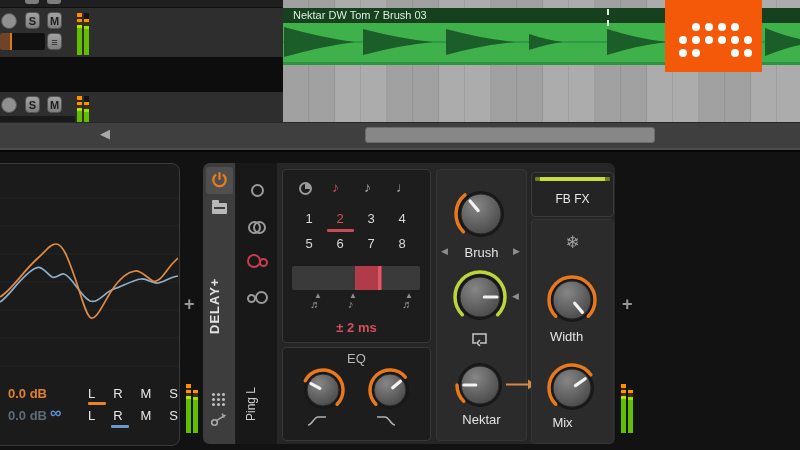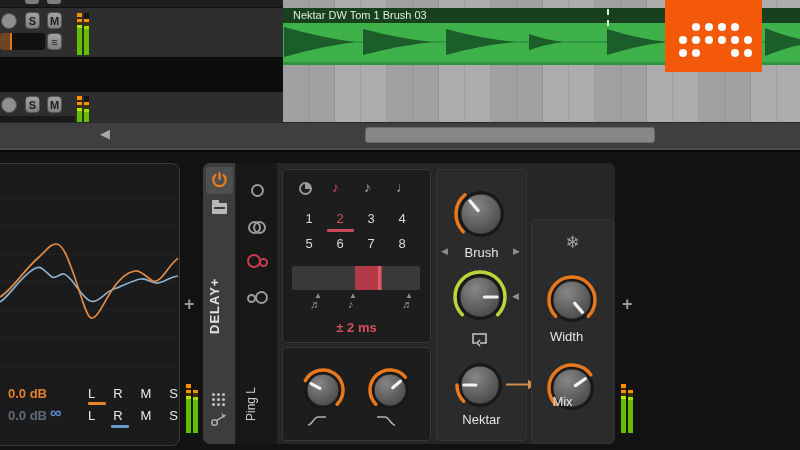--- a/index.html
+++ b/index.html
@@ -86,21 +86,21 @@
   .folder:before{content:"";position:absolute;top:-3px;left:0;width:7px;height:3px;background:#b8b8b8;border-radius:1px 1px 0 0;}
   .folder:after{content:"";position:absolute;top:4px;left:2px;right:2px;height:2px;background:#3d3d3d;}
 </style>
 </head>
 <body>
 
 <div id="app">
 
   <div class="abs lane"></div>
   <div class="abs clip-hdr">
-    <span>Nektar DW Tom 1 Brush 03</span>
+    <span>Nektar DW Tom 7 Brush 03</span>
   </div>
   <div class="abs clip-body">
     <svg width="517" height="39">
       <line x1="0" y1="19" x2="517" y2="19" stroke="#2e9140" stroke-width="1.5"></line>
       <path d="M1,4 L1,34 Q40,23 72,19 Q40,15 1,4 Z" fill="#1b5e29"></path>
       <path d="M80,6 L80,32 Q118,22 150,19 Q118,16 80,6 Z" fill="#1b5e29"></path>
       <path d="M163,6 L163,32 Q200,22 233,19 Q200,16 163,6 Z" fill="#1b5e29"></path>
       <path d="M246,11 L246,27 Q264,21 280,19 Q264,17 246,11 Z" fill="#1b5e29"></path>
       <path d="M324,6 L324,32 Q356,22 384,19 Q356,16 324,6 Z" fill="#1b5e29"></path>
       <path d="M482,5 L482,33 Q502,25 517,22 L517,16 Q502,13 482,5 Z" fill="#1b5e29"></path>
@@ -250,20 +250,21 @@
   </div>
   <div class="mark3" style="left:314px;top:291px">▲</div>
   <div class="mark3" style="left:349px;top:291px">▲</div>
   <div class="mark3" style="left:405px;top:291px">▲</div>
   <div class="mnote" style="left:310px;top:298px">♬</div>
   <div class="mnote" style="left:348px;top:298px">♪</div>
   <div class="mnote" style="left:402px;top:298px">♬</div>
   <div class="offset" style="top:320px">± 2 ms</div>
 
   <div class="panel" style="left:282px;top:347px;width:149px;height:94px"></div>
+  <div class="seclabel" style="left:282px;top:351px;width:149px;color:#b8b8b8">EQ</div>
   <div class="knob" style="left: 300px; top: 367px; width: 46px; height: 46px;"><svg width="46" height="46">
         <defs>
           <radialGradient id="kg0" cx="38%" cy="30%" r="80%">
             <stop offset="0%" stop-color="#868686"></stop>
             <stop offset="55%" stop-color="#626262"></stop>
             <stop offset="100%" stop-color="#454545"></stop>
           </radialGradient>
         </defs>
         <circle cx="23" cy="23" r="19" fill="#181818"></circle>
         <path d="M5.341048142821464,13.610568744282183 A20,20 0 1 1 37.14213562373095,37.14213562373095" fill="none" stroke="#e8781e" stroke-width="3.5" stroke-linecap="round"></path>
@@ -339,20 +340,24 @@
         <path d="M9.736544032709407,42.2634559672906 A23,23 0 0 1 3,26" fill="none" stroke="#e8781e" stroke-width="3.5" stroke-linecap="round"></path>
         <circle cx="26" cy="26" r="19" fill="url(#kg4)" stroke="#242424" stroke-width="1"></circle>
         <line x1="21.82" y1="26" x2="9.850000000000001" y2="26" stroke="#f2f2f2" stroke-width="3.2" stroke-linecap="round"></line>
       </svg></div>
   <div class="seclabel" style="left:436px;top:412px;width:91px">Nektar</div>
   <svg class="abs" style="left:504px;top:377px" width="32" height="15">
     <line x1="2" y1="7.5" x2="24" y2="7.5" stroke="#d28c4a" stroke-width="2"></line>
     <polygon points="24,2.5 24,12.5 31,7.5" fill="#d28c4a"></polygon>
   </svg>
 
+  <div class="abs fbhdr">
+    <div class="limebar"></div>
+    <div class="fbname">FB FX</div>
+  </div>
   <div class="panel light" style="left:531px;top:219px;width:83px;height:225px"></div>
   <div class="seclabel freeze" style="left:531px;top:232px;width:83px">❄</div>
   <div class="knob" style="left: 546px; top: 274px; width: 52px; height: 52px;"><svg width="52" height="52">
         <defs>
           <radialGradient id="kg5" cx="38%" cy="30%" r="80%">
             <stop offset="0%" stop-color="#868686"></stop>
             <stop offset="55%" stop-color="#626262"></stop>
             <stop offset="100%" stop-color="#454545"></stop>
           </radialGradient>
         </defs>
@@ -368,21 +373,21 @@
             <stop offset="0%" stop-color="#868686"></stop>
             <stop offset="55%" stop-color="#626262"></stop>
             <stop offset="100%" stop-color="#454545"></stop>
           </radialGradient>
         </defs>
         <circle cx="26" cy="26" r="22" fill="#181818"></circle>
         <path d="M9.736544032709407,42.2634559672906 A23,23 0 1 1 44.840497018646815,12.807741963925938" fill="none" stroke="#e8781e" stroke-width="3.5" stroke-linecap="round"></path>
         <circle cx="26" cy="26" r="19" fill="url(#kg6)" stroke="#242424" stroke-width="1"></circle>
         <line x1="29.424055545127985" y1="23.602450496052626" x2="39.229305515267214" y2="16.736740552930605" stroke="#f2f2f2" stroke-width="3.2" stroke-linecap="round"></line>
       </svg></div>
-  <div class="seclabel" style="left:531px;top:394px;width:63px">Mix</div>
+  <div class="seclabel" style="left:531px;top:415px;width:63px">Mix</div>
 
   <div class="abs plus" style="left:622px;top:294px">+</div>
   <div class="vmeter" style="left:621px;top:384px;height:49px">
     <div class="b m-a"></div>
       <div class="b m-b"></div>
   </div>
 
 </div>
 
 </body></html>

